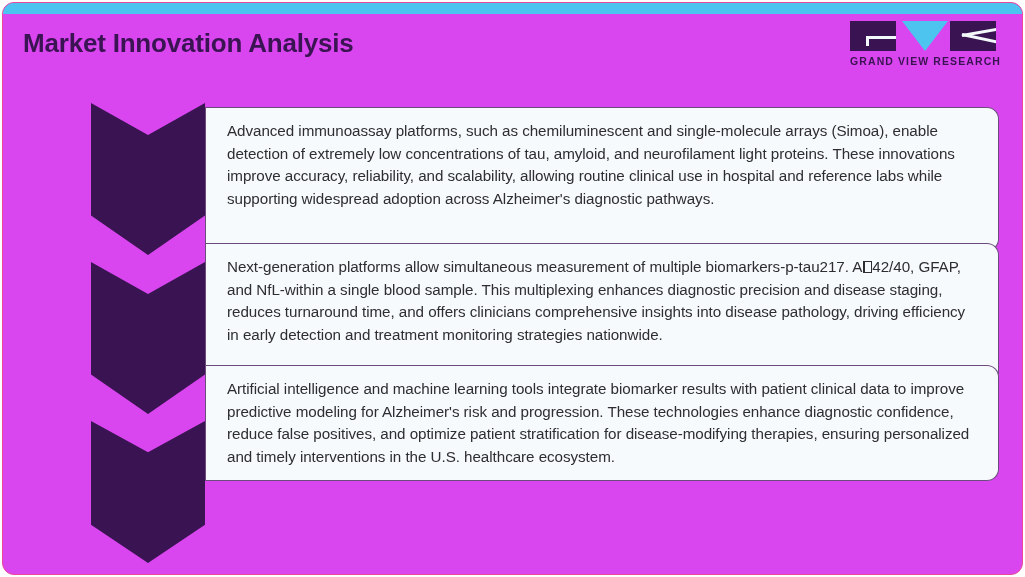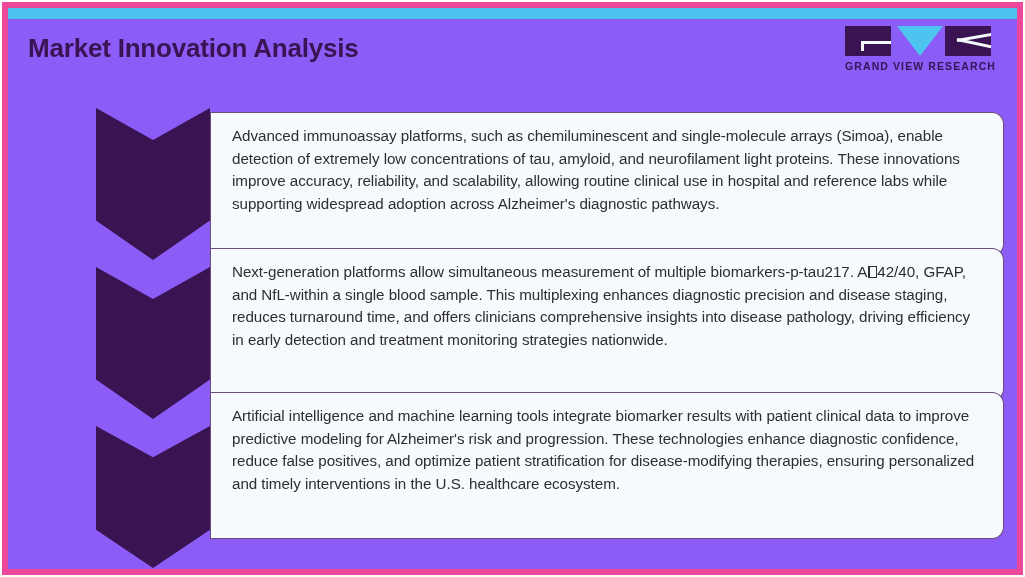--- a/index.html
+++ b/index.html
@@ -23,23 +23,23 @@
   }
 
   
   .card {
     position: absolute;
     left: 2px;
     top: 2px;
     width: 1021px;
     height: 573px;
     box-sizing: border-box;
-    background: #8b5cf6;
-    border-radius: 0;
-    border: 6px solid #ec4899;
+    background: #d946ef;
+    border-radius: 12px;
+    border: 1px solid #ec4899;
     overflow: hidden;
   }
   .card-top-strip {
     position: absolute;
     left: 0;
     top: 0;
     width: 100%;
     height: 11px;
     background: #4dc3f0;
   }
@@ -206,21 +206,21 @@
     content: "";
     position: absolute;
     left: 0;
     top: -1px;
     bottom: -1px;
     width: 1px;
     background: #6c4c7d;
   }
   .box-1 { top: 104px; height: 144px; }
   .box-2 { top: 240px; height: 153px; }
-  .box-3 { top: 384px; height: 147px; }
+  .box-3 { top: 362px; height: 116px; }
 
   .txt-body {
     font-size: 15.2px;
     line-height: 22.5px;
     color: #2e2e32;
     font-family: "Liberation Sans", sans-serif;
     text-align: left;
     margin: 0;
     letter-spacing: -0.05px;
   }

